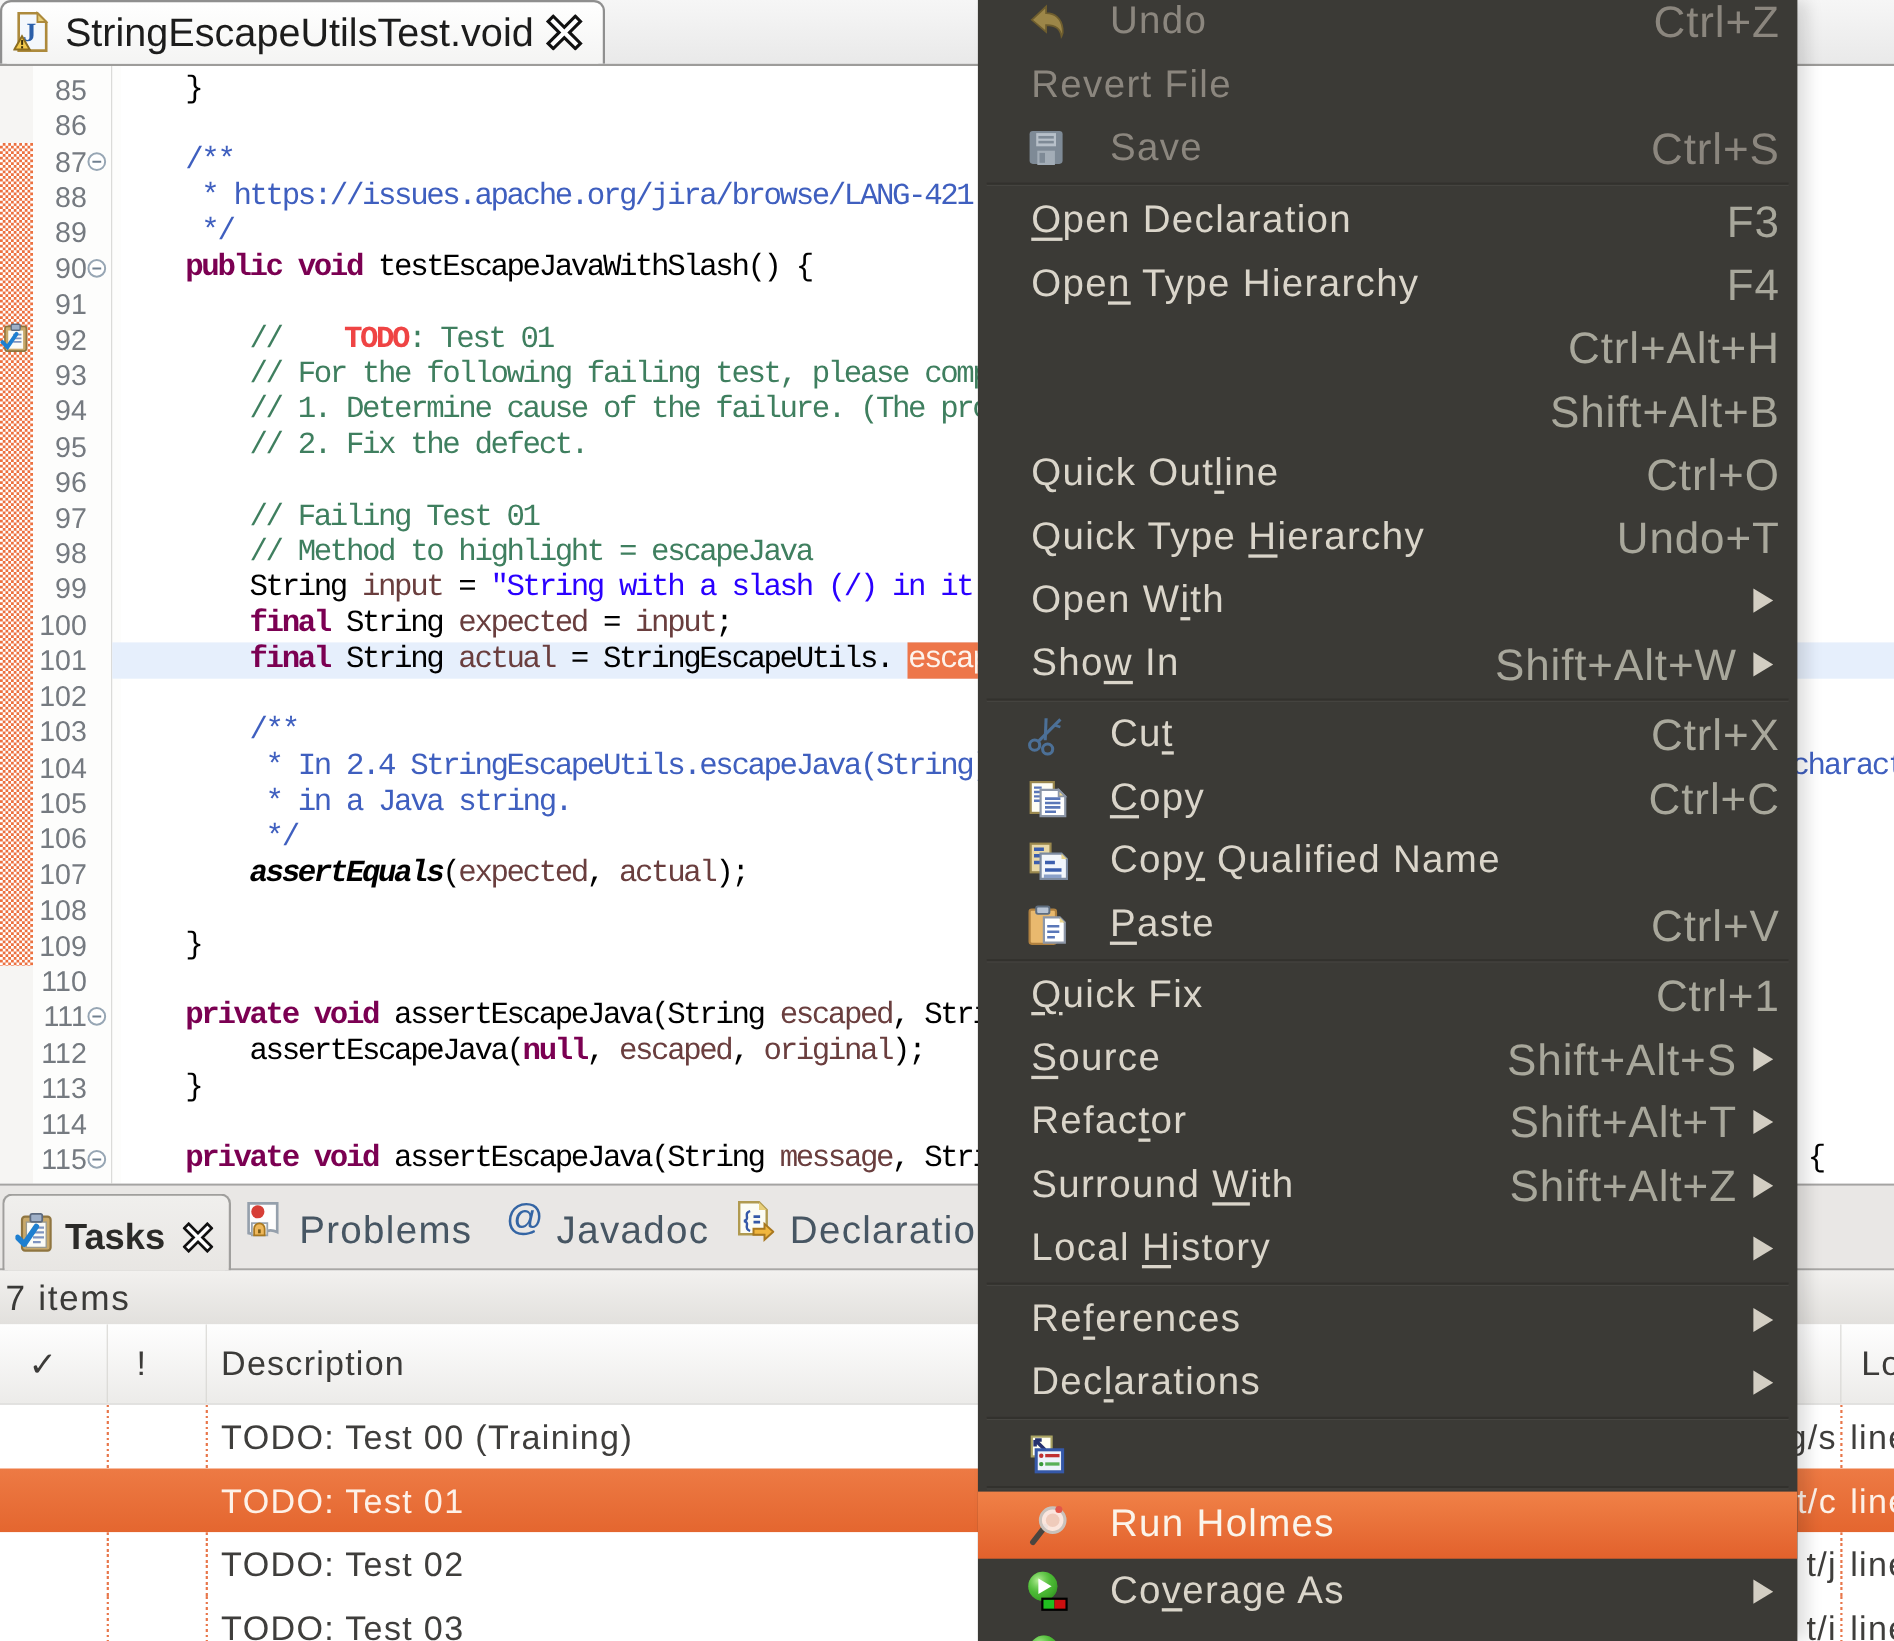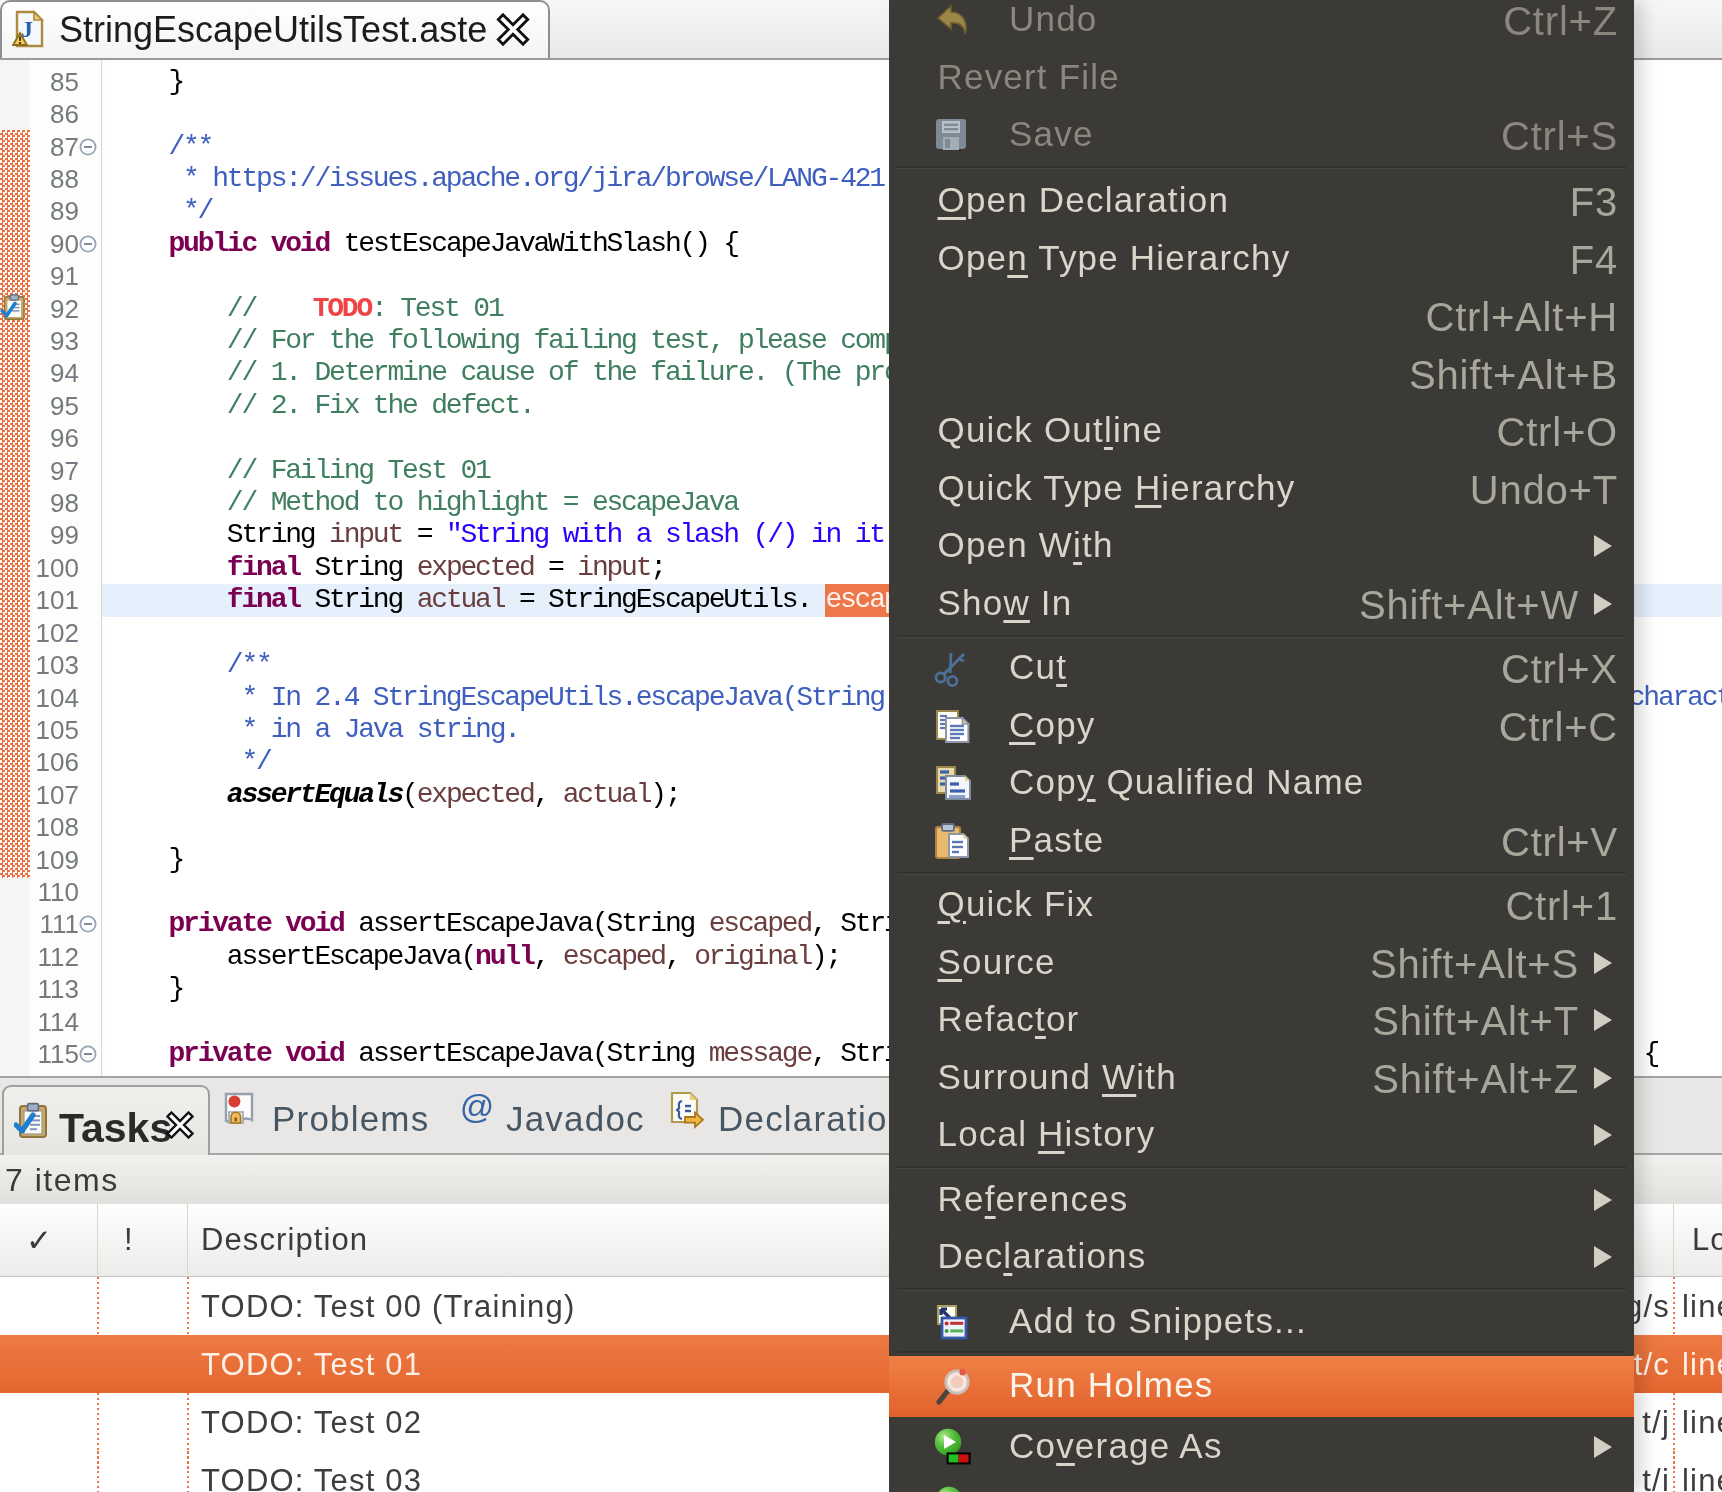--- a/index.html
+++ b/index.html
@@ -40,21 +40,21 @@
   overflow:hidden; z-index:4; font-family:"Liberation Mono",monospace; font-size:28px; letter-spacing:-2.2px;
   line-height:32.4px; color:#fdf3ec; white-space:pre; }
 
 
 #panel { position:absolute; left:0; top:1076px; width:1722px; height:416px; background:#fff; }
 #pborder { position:absolute; left:0; top:0; width:1722px; height:2px; background:#a5a4a2; }
 #pstrip { position:absolute; left:0; top:2px; width:1722px; height:77px; background:#e9e7e5; border-bottom:2px solid #a8a7a5; }
 #ptab { position:absolute; left:2px; top:9px; width:208px; height:70px; background:linear-gradient(#f0efed,#e8e6e3);
   border:2px solid #a09f9d; border-bottom:none; border-radius:9px 9px 0 0; z-index:2; }
 #ptab .ticon { position:absolute; left:10px; top:15px; }
-#ptab .ttitle { position:absolute; left:55px; top:18px; font-size:41px; font-weight:bold; color:#2b2a28; }
+#ptab .ttitle { position:absolute; left:55px; top:18px; font-size:33px; font-weight:bold; color:#2b2a28; }
 #ptab .tclose { position:absolute; left:162px; top:24px; }
 .viewlab { position:absolute; top:23px; font-size:35px; letter-spacing:1.2px; color:#475663; }
 .viewic { position:absolute; top:14px; }
 #items7 { position:absolute; left:0; top:79px; width:1722px; height:49px;
   background:linear-gradient(#f2f1ef,#e2e0dd); }
 #items7 span { position:absolute; left:5px; top:7px; font-size:32px; letter-spacing:1.5px; color:#3a3a38; }
 #thead { position:absolute; left:0; top:128px; width:1722px; height:72.5px;
   background:linear-gradient(#fefefe,#ecebe9); border-bottom:1px solid #c6c5c2; }
 #thead .hsep { position:absolute; top:0; width:1px; height:71px; background:#d8d6d3; }
 #thead .hlab { position:absolute; top:18px; font-size:31px; letter-spacing:1.1px; color:#3c3b39; }
@@ -86,21 +86,21 @@
 <div id="tabbar">
     <div id="edtab">
   <div class="ticon"><svg width="34" height="38" viewBox="0 0 17 19">
           <path d="M2.5 1 h8.5 l4 4 v13 h-12.5 z" fill="#f4f8fc" stroke="#ad8a3c" stroke-width="1.2"></path>
           <path d="M11 1 l4 4 h-4 z" fill="#e8cf7a" stroke="#ad8a3c" stroke-width="0.8"></path>
           <text x="7.5" y="13.5" font-family="Liberation Serif" font-size="12" font-weight="bold" fill="#2a5faa" text-anchor="middle">J</text>
           <path d="M0.5 17.5 L4 11.5 L7.5 17.5 Z" fill="#f2c94c" stroke="#8c6d1f" stroke-width="0.9"></path>
           <rect x="3.6" y="13.2" width="0.9" height="2.2" fill="#3b2f0a"></rect>
           <rect x="3.6" y="16" width="0.9" height="1" fill="#3b2f0a"></rect>
         </svg></div>
-  <div class="ttitle">StringEscapeUtilsTest.aste</div>
+  <div class="ttitle">StringEscapeUtilsTest.void</div>
   <div class="tclose"><svg width="34" height="33" viewBox="0 0 28 28">
           <polygon points="5.5,1.5 14,10 22.5,1.5 26.5,5.5 18,14 26.5,22.5 22.5,26.5 14,18 5.5,26.5 1.5,22.5 10,14 1.5,5.5" fill="#ffffff" stroke="#111111" stroke-width="2.4"></polygon>
         </svg></div>
 </div>
   </div>
 
 <div id="annot">
     <div id="checker"></div>
   </div>
 <div id="taskmark"><svg width="30" height="30" viewBox="0 0 20 20">
@@ -415,21 +415,20 @@
 <div class="msep" style="top:1287.5px"></div>
 <div class="mic" style="top:1302.5px"><svg width="38" height="40" viewBox="0 0 19 20">
         <rect x="2.5" y="1.5" width="9" height="9" fill="#fffff2" stroke="#a8a262" stroke-width="1"></rect>
         <path d="M4 3 l4.5 4.5 M4 3 l3 0 M4 3 l0 3" stroke="#26326e" stroke-width="1.6" fill="none"></path>
         <rect x="4.5" y="7.5" width="12" height="10" fill="#eef3fb" stroke="#3558a8" stroke-width="1.4"></rect>
         <circle cx="6.8" cy="10.2" r="1" fill="#c03030"></circle>
         <rect x="8.6" y="9.4" width="6.5" height="1.5" fill="#c03030"></rect>
         <circle cx="6.8" cy="14" r="1" fill="#3a9a3a"></circle>
         <rect x="8.6" y="13.2" width="6.5" height="1.5" fill="#58b058"></rect>
       </svg></div>
-    <div class="mlab men" style="left:120px;top:1300.5px">Add to Snippets...</div>
 <div class="msep" style="top:1350.5px"></div>
 <div class="mhl" style="top:1355.5px"></div>
     <div class="mic" style="top:1367.0px"><svg width="40" height="42" viewBox="0 0 20 21">
         <line x1="8.5" y1="10.5" x2="3" y2="17.5" stroke="#4b453f" stroke-width="2.6" stroke-linecap="round"></line>
         <circle cx="12" cy="7.5" r="5.6" fill="rgba(252,240,236,0.92)" stroke="#c9c2bc" stroke-width="1.4"></circle>
         <circle cx="12" cy="7.5" r="3.1" fill="#ecc5b5" opacity="0.85"></circle>
         <circle cx="14.8" cy="2.6" r="1.6" fill="#e2574a"></circle>
       </svg></div>
     <div class="mlab msel" style="left:120px;top:1365.0px">Run Holmes</div>
 <div class="mic" style="top:1428.0px"><svg width="40" height="40" viewBox="0 0 20 20">

